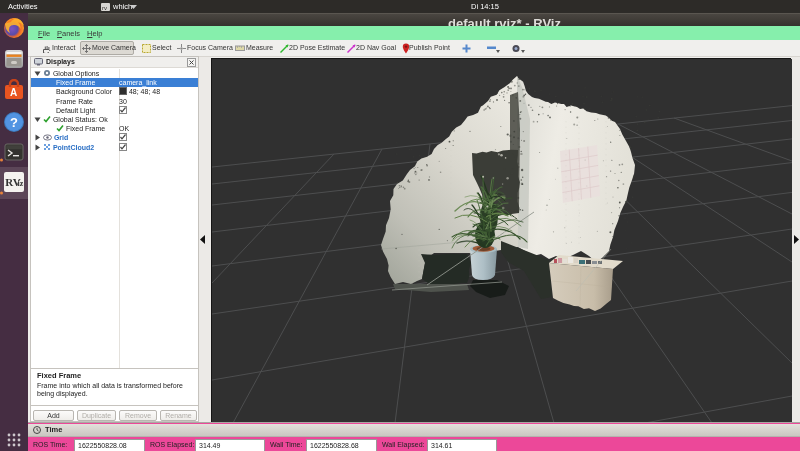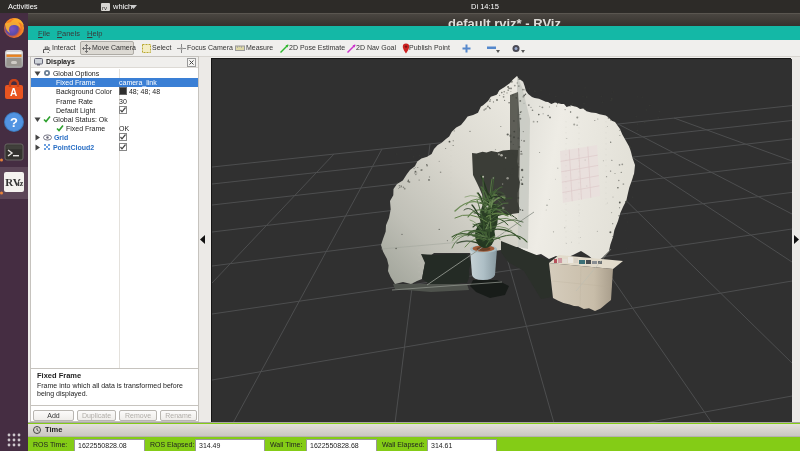--- a/index.html
+++ b/index.html
@@ -4,39 +4,39 @@
 body{width:800px;height:451px;overflow:hidden;position:relative;font-family:"Liberation Sans",sans-serif;background:#f0efed}
 .abs{position:absolute}
 
 #topbar{left:0;top:0;width:800px;height:13px;background:#2d2b28;color:#fff;font-size:7.5px}
 #topbar .t{position:absolute;top:1px}
 
 #dock{left:0;top:13px;width:28px;height:438px;background:#452d42}
 .dicon{position:absolute;left:3px;width:22px;height:22px}
 
 #titlebar{left:28px;top:13px;width:772px;height:13px;background:linear-gradient(#4a4641,#35322e);color:#dedcd8;font-size:13px;font-weight:bold;border-top:1px solid #5a5650}
-#menubar{left:28px;top:26px;width:772px;height:14px;background:#14b8a6;font-size:7.5px;color:#3a3a3a}
+#menubar{left:28px;top:26px;width:772px;height:14px;background:#86efac;font-size:7.5px;color:#3a3a3a}
 #menubar span{position:absolute}
 #toolbar{left:28px;top:40px;width:772px;height:17px;background:#f0efed;border-bottom:1px solid #d8d5d0;font-size:7px;color:#333}
 .tbtxt{position:absolute;top:4px;white-space:nowrap}
 
 #dpanel{left:30px;top:56px;width:169px;height:366px;background:#fff;border:1px solid #c6c3be;font-size:7px;color:#222}
 #dphead{position:absolute;left:0;top:0;width:167px;height:11px;background:#f0efed;border-bottom:1px solid #dddad5}
 .trow{position:absolute;left:0;width:167px;height:9.2px;line-height:9.2px;white-space:nowrap}
 .vcol{position:absolute;left:88px}
 #helpbox{position:absolute;left:0px;top:311px;width:167px;height:38px;border-top:1px solid #c6c3be;border-bottom:1px solid #c6c3be;background:#fff;font-size:9px;line-height:8px}
 .pbtn{position:absolute;top:353px;height:11px;background:linear-gradient(#fcfbfa,#efedea);border:1px solid #b9b6b1;border-radius:2px;font-size:7px;text-align:center;line-height:10px;color:#333}
 .pbtn.dis{color:#b0ada8}
 
 #lgut{left:199px;top:57px;width:12px;height:365px;background:#eceae7}
 #rgut{left:791px;top:57px;width:9px;height:365px;background:#eceae7}
 
 #vp{left:211px;top:58px;width:580px;height:364px;background:#303030;border-left:1px solid #151515;border-top:1px solid #151515}
 
-#tpanel{left:28px;top:422px;width:772px;height:29px;background:#84cc16;border-top:1px solid #aaa7a2}
+#tpanel{left:28px;top:422px;width:772px;height:29px;background:#ec4899;border-top:1px solid #aaa7a2}
 #thead{position:absolute;left:0;top:1px;width:772px;height:13px;background:linear-gradient(#e3e0db,#cac7c1);border-bottom:1px solid #b5b2ad;font-size:7.5px;color:#222}
 .tlab{position:absolute;top:18px;font-size:7px;color:#222;white-space:nowrap}
 .tin{position:absolute;top:16px;height:13px;background:#fff;border:1px solid #999;font-size:7px;color:#222;line-height:12px;padding-left:3px}
 u{text-decoration:underline}
 </style></head><body>
 <div id="topbar" class="abs">
 <span class="t" style="left:8px;top:2px">Activities</span>
 <svg class="t" style="left:101px;top:3px" width="9" height="8">
       <rect x="0" y="0" width="9" height="8" rx="1" fill="#d8d6d2"></rect>
       <text x="1" y="6.5" font-size="6" fill="#2d2b28" font-family="Liberation Sans">rv</text>

